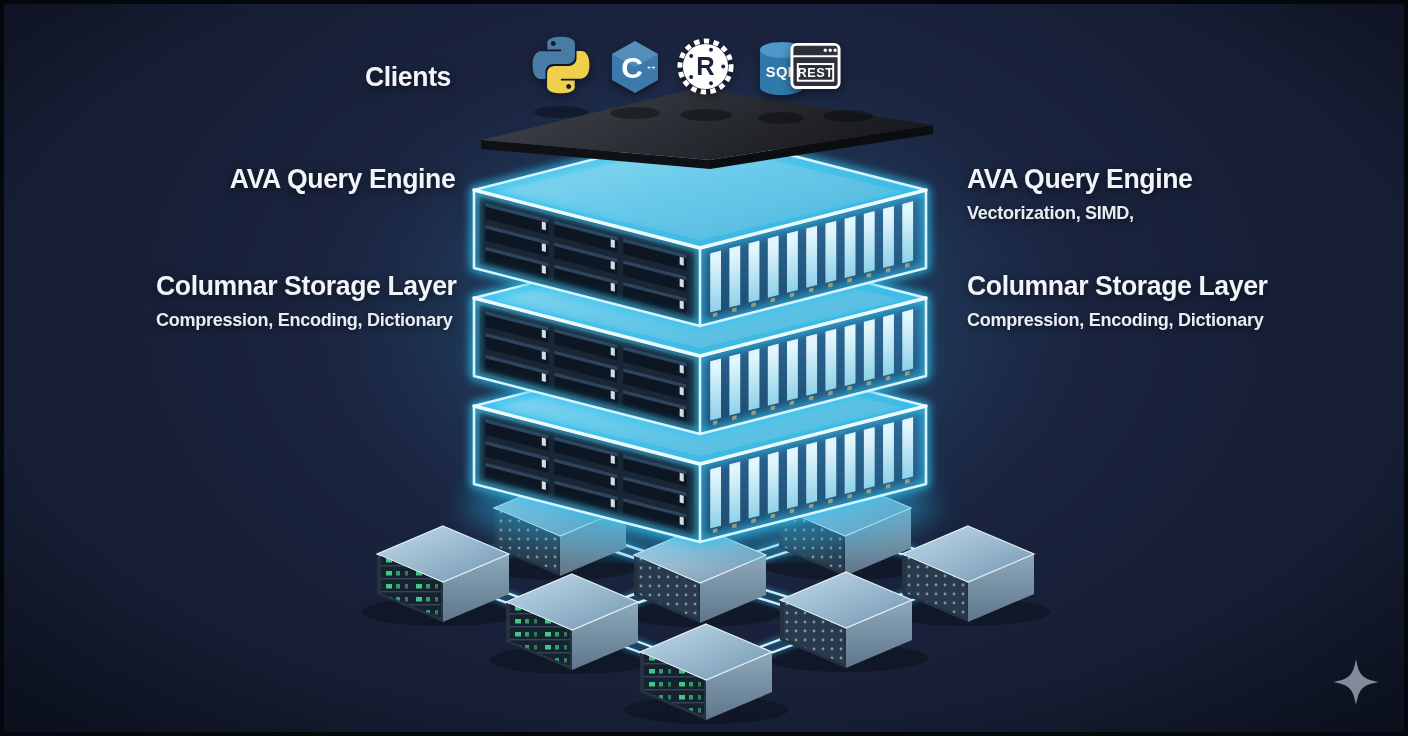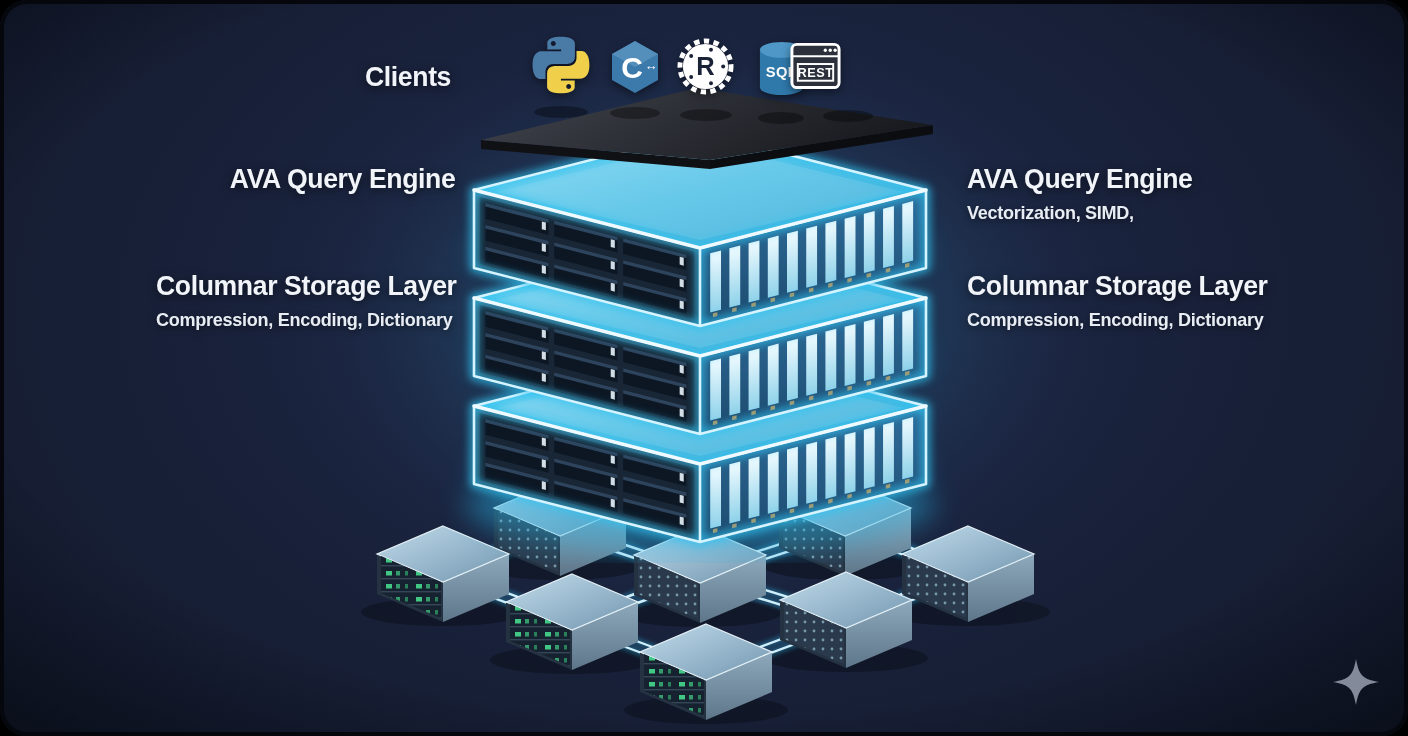--- a/index.html
+++ b/index.html
@@ -1,21 +1,20 @@
 <!DOCTYPE html>
 <html><head>
 <meta charset="utf-8">
 <style>
   html,body{margin:0;padding:0;background:#000;}
   .scene{
     position:relative;width:1408px;height:736px;overflow:hidden;
     background:radial-gradient(ellipse 900px 620px at 50% 42%, #20304c 0%, #1b2440 38%, #182038 62%, #141b2e 100%);
     font-family:"Liberation Sans", sans-serif;
     box-shadow:inset 0 0 0 4px #05070c;
-    border-radius:27px;
   }
   svg{display:block}
   .art{position:absolute;left:0;top:0;}
   .lbl{position:absolute;color:#f1f4f8;transform:scaleX(.95);transform-origin:0 50%;}
   .lbl.r-anchor{transform-origin:100% 50%;}
   .title{font-weight:700;font-size:28px;letter-spacing:-0.4px;line-height:1.08;
          text-shadow:0 2px 10px rgba(0,0,0,.6);white-space:nowrap;}
   .subtitle{font-weight:700;font-size:19px;letter-spacing:-0.3px;color:#e8edf3;
             text-shadow:0 2px 8px rgba(0,0,0,.55);white-space:nowrap;margin-top:8px;}
   .icon{position:absolute;filter:drop-shadow(0 3px 4px rgba(0,0,0,.45));}

